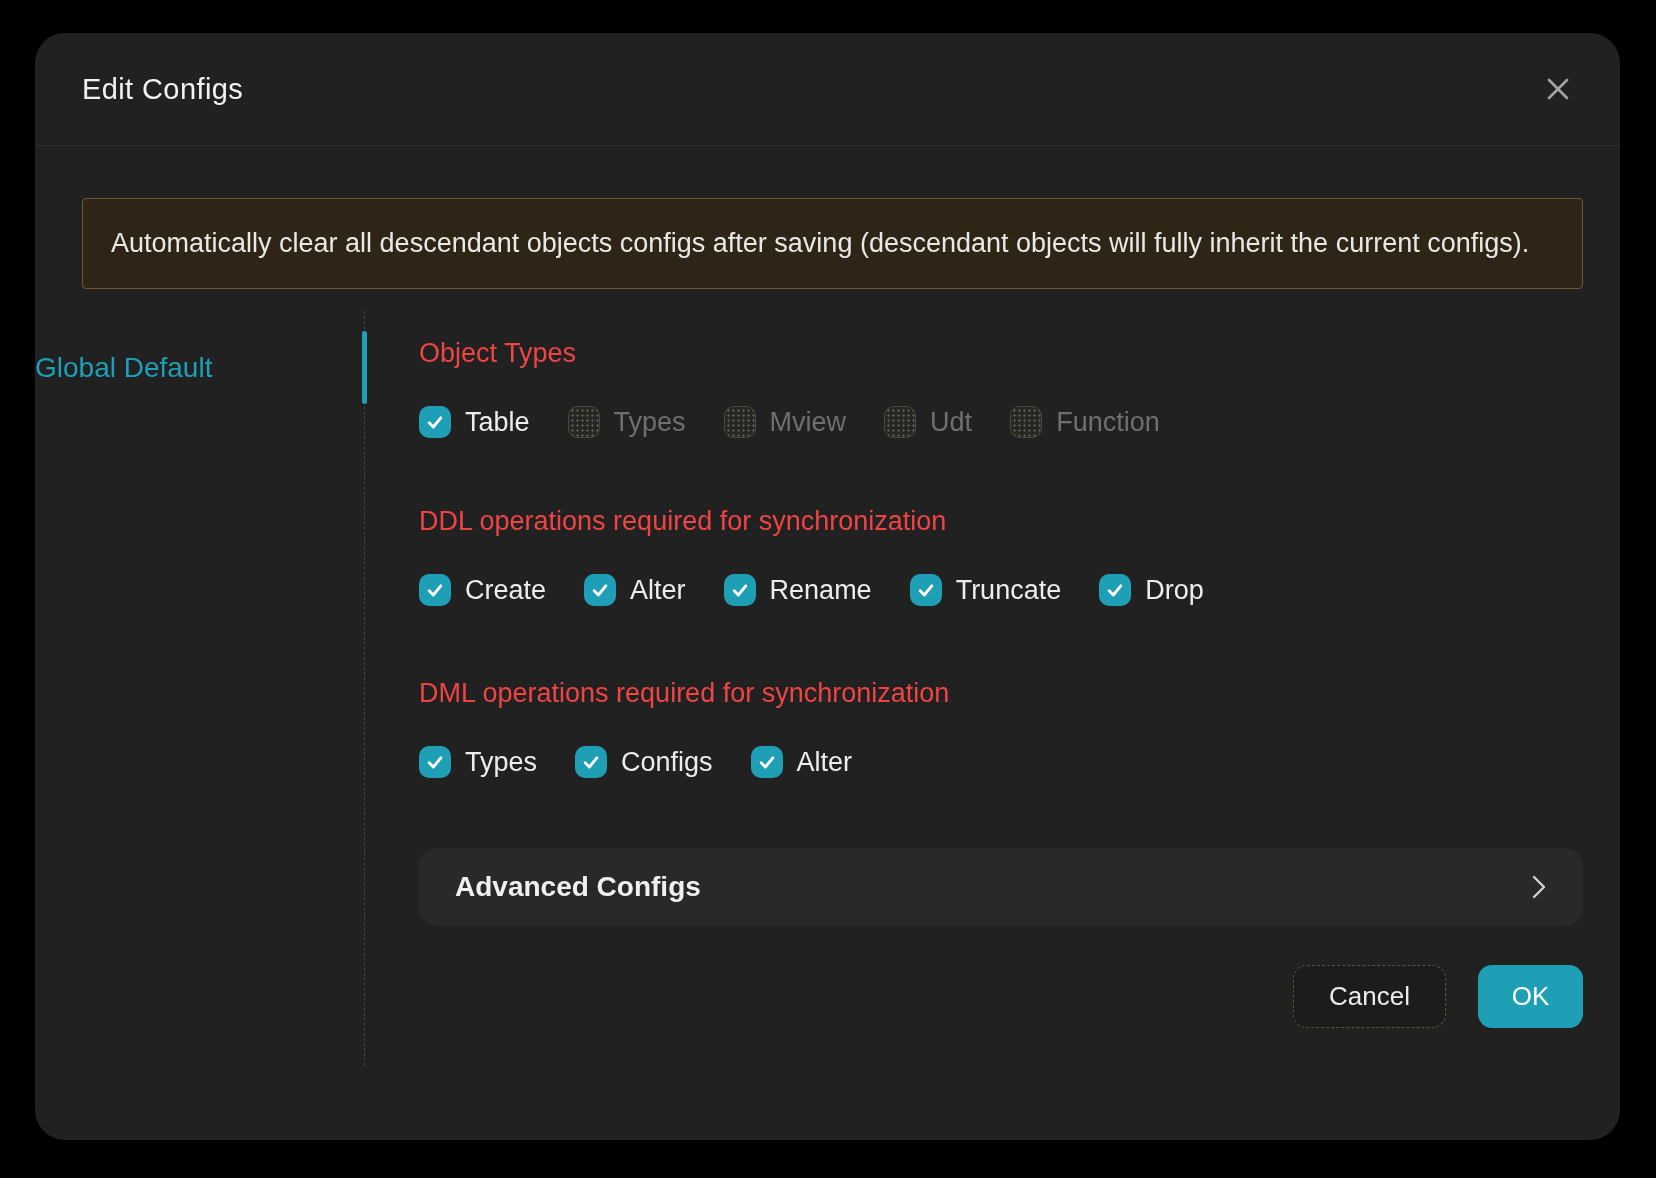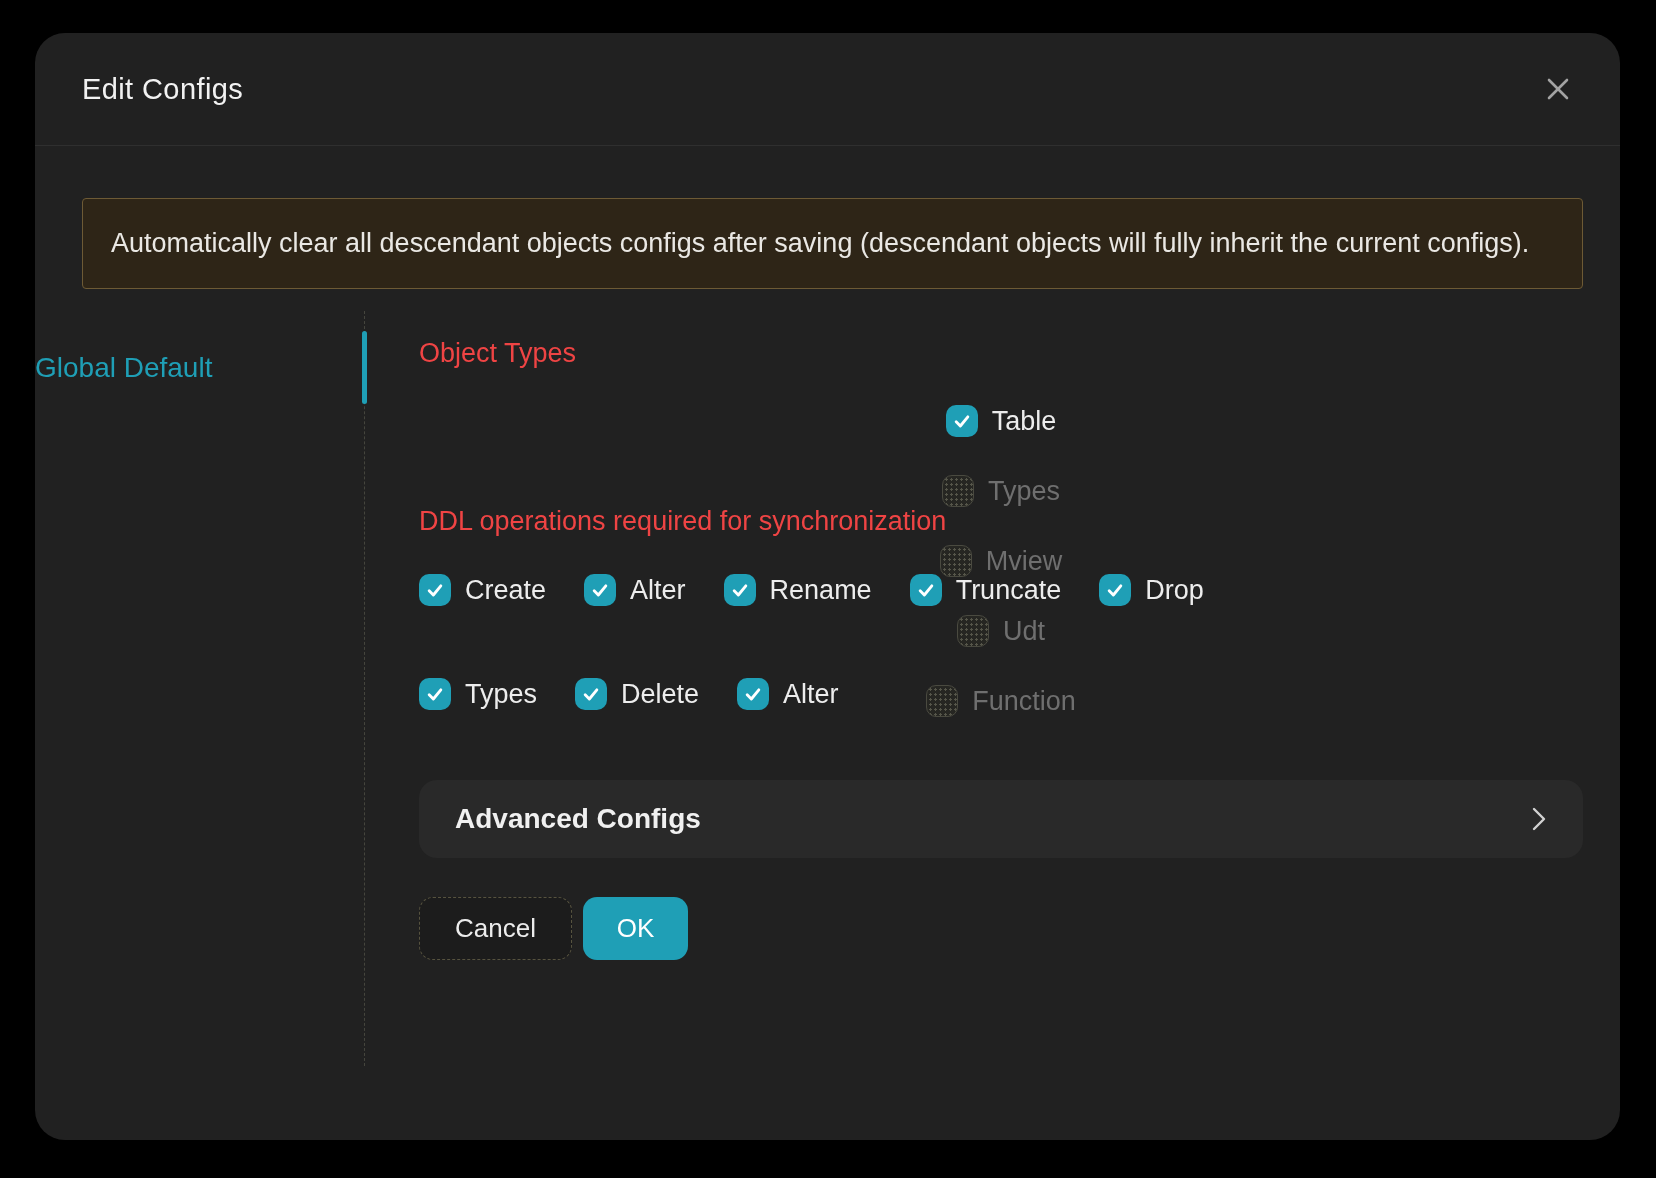--- a/index.html
+++ b/index.html
@@ -34,39 +34,39 @@
     height:73px; display:flex; align-items:center; justify-content:flex-start;
     position:relative; color:var(--accent); font-size:28px; cursor:pointer;
   }
   .tab-item.active::after {
     content:''; position:absolute; right:-3px; top:0; width:5px; height:100%;
     background:var(--accent); border-radius:3px;
   }
   .content-col { flex:1; padding:26px 37px 0 54px; }
   .section-title { font-size:27px; font-weight:400; color:#ef4444; line-height:32px; margin-bottom:36px; }
   .cb-row { display:flex; align-items:center; gap:38px; height:34px; }
-  .cb-row.mb66 { margin-bottom:66px;flex-direction:column; }
+  .cb-row.mb66 { margin-bottom:66px; }
   .cb-row.mb70 { margin-bottom:70px; }
   .cb-item { display:flex; align-items:center; gap:14px; font-size:27px; color:#ededed; cursor:pointer; }
   .cb-item.disabled { color:#6f6f6f; cursor:default; }
   .cb-box { width:32px; height:32px; border-radius:10px; flex:none; }
   .cb-box.checked { background:var(--accent); display:flex; align-items:center; justify-content:center; }
   .cb-box.off {
     background-color:#262622;
     background-image:radial-gradient(#56564a 1.2px, transparent 1.4px);
     background-size:5px 5px; background-position:1px 1px;
     border:1px solid #4a4a40;
   }
   .advanced-panel {
     margin-top:69px; height:78px; background:#292929; border-radius:18px;
     display:flex; align-items:center; justify-content:space-between;
     padding:0 36px 0 36px; cursor:pointer;
   }
   .advanced-label { font-size:28px; font-weight:bold; color:#f0f0f0; }
-  .footer-row { display:flex; align-items:center; gap:11px; margin-top:39px; }
+  .footer-row { display:flex; justify-content:flex-end; align-items:center; gap:32px; margin-top:39px; }
   .btn {
     height:63px; border-radius:14px; font-size:26px; font-family:inherit;
     display:flex; align-items:center; justify-content:center; cursor:pointer;
   }
   .btn-cancel { width:153px; background:#1c1c1c; border:1px dashed #57533f; color:#ececec; }
   .btn-ok { width:105px; background:var(--accent); color:#ffffff; border:none; }
 </style>
 </head>
 <body>
 
@@ -161,36 +161,37 @@
         <div class="cb-item">
           <span class="cb-box checked">
             <svg width="20" height="20" viewBox="0 0 24 24">
               <polyline points="5,13 10,18 19,7" fill="none" stroke="#ffffff" stroke-width="3.4" stroke-linecap="round" stroke-linejoin="round"></polyline>
             </svg>
           </span>
           <span>Drop</span>
         </div>
       </div>
 
+      <div class="section-title">DML operations required for synchronization</div>
       <div class="cb-row">
         <div class="cb-item">
           <span class="cb-box checked">
             <svg width="20" height="20" viewBox="0 0 24 24">
               <polyline points="5,13 10,18 19,7" fill="none" stroke="#ffffff" stroke-width="3.4" stroke-linecap="round" stroke-linejoin="round"></polyline>
             </svg>
           </span>
           <span>Types</span>
         </div>
         <div class="cb-item">
           <span class="cb-box checked">
             <svg width="20" height="20" viewBox="0 0 24 24">
               <polyline points="5,13 10,18 19,7" fill="none" stroke="#ffffff" stroke-width="3.4" stroke-linecap="round" stroke-linejoin="round"></polyline>
             </svg>
           </span>
-          <span>Delete</span>
+          <span>Configs</span>
         </div>
         <div class="cb-item">
           <span class="cb-box checked">
             <svg width="20" height="20" viewBox="0 0 24 24">
               <polyline points="5,13 10,18 19,7" fill="none" stroke="#ffffff" stroke-width="3.4" stroke-linecap="round" stroke-linejoin="round"></polyline>
             </svg>
           </span>
           <span>Alter</span>
         </div>
       </div>

